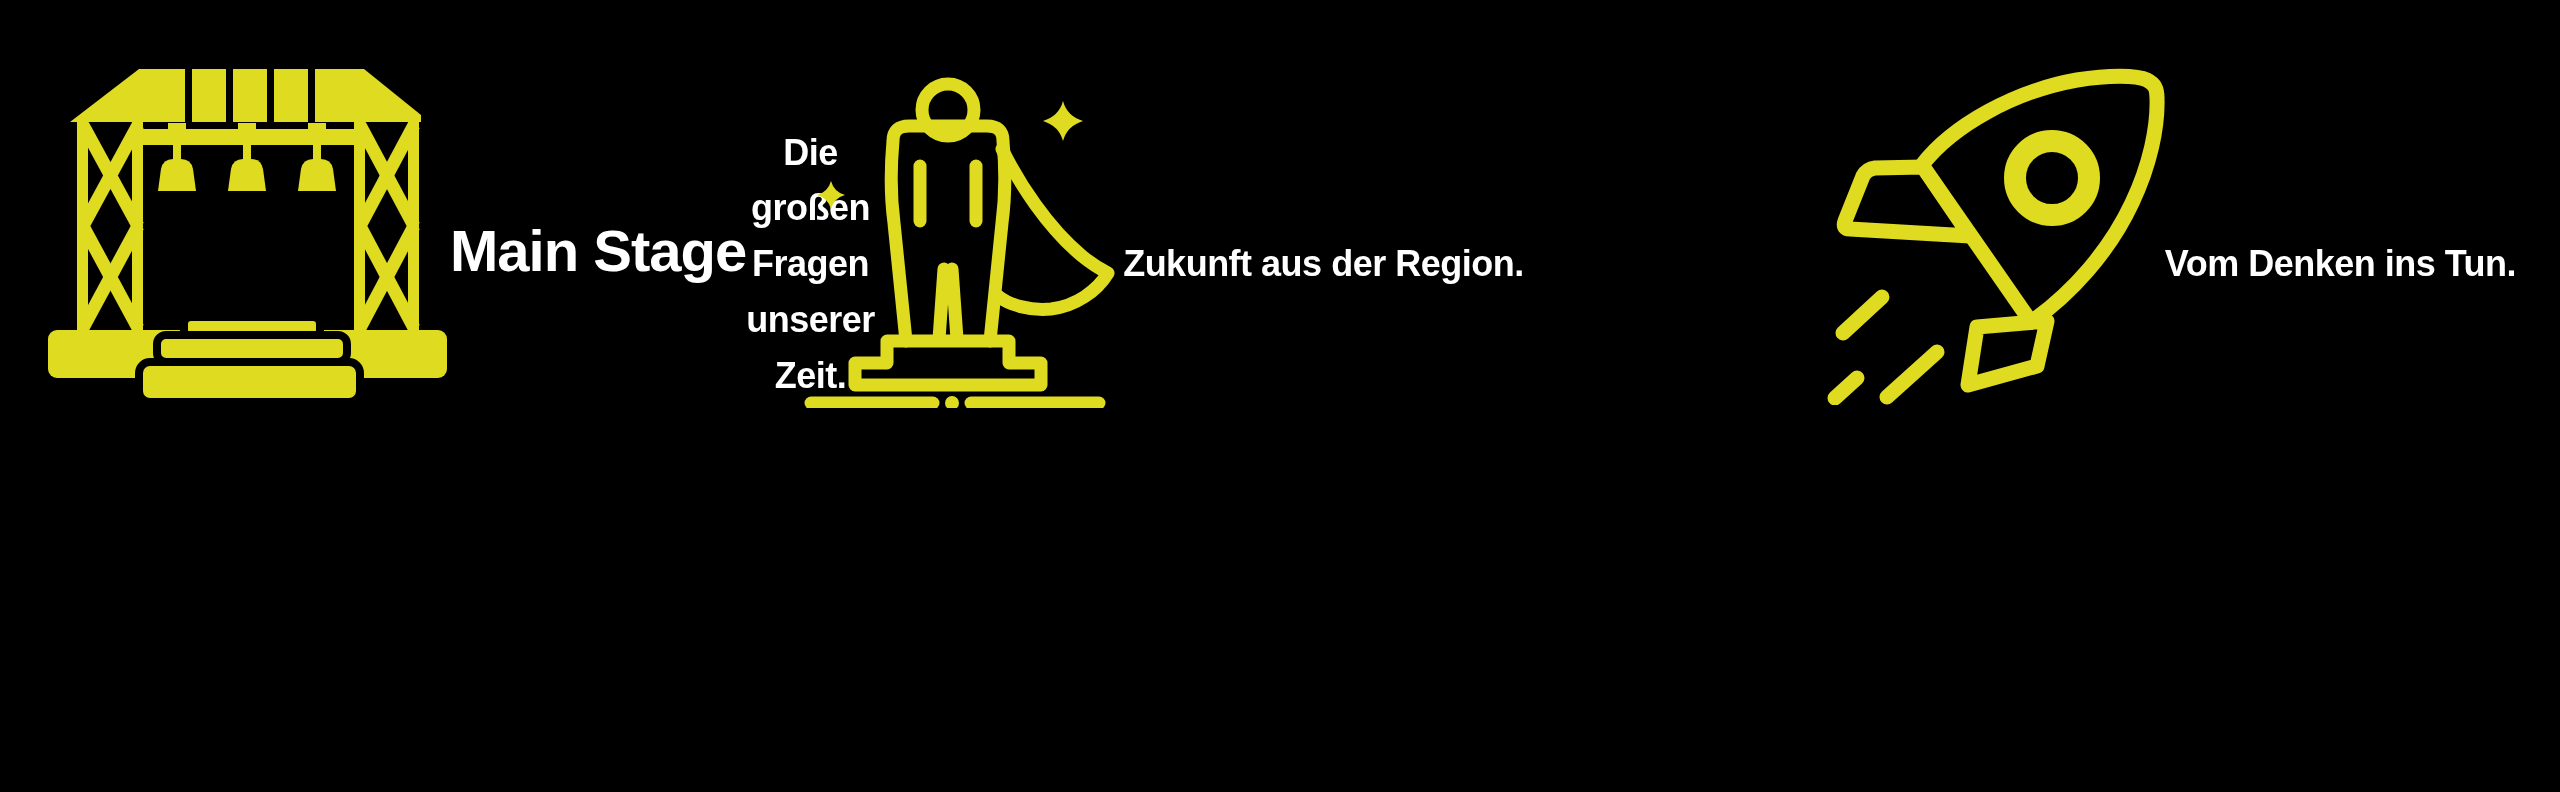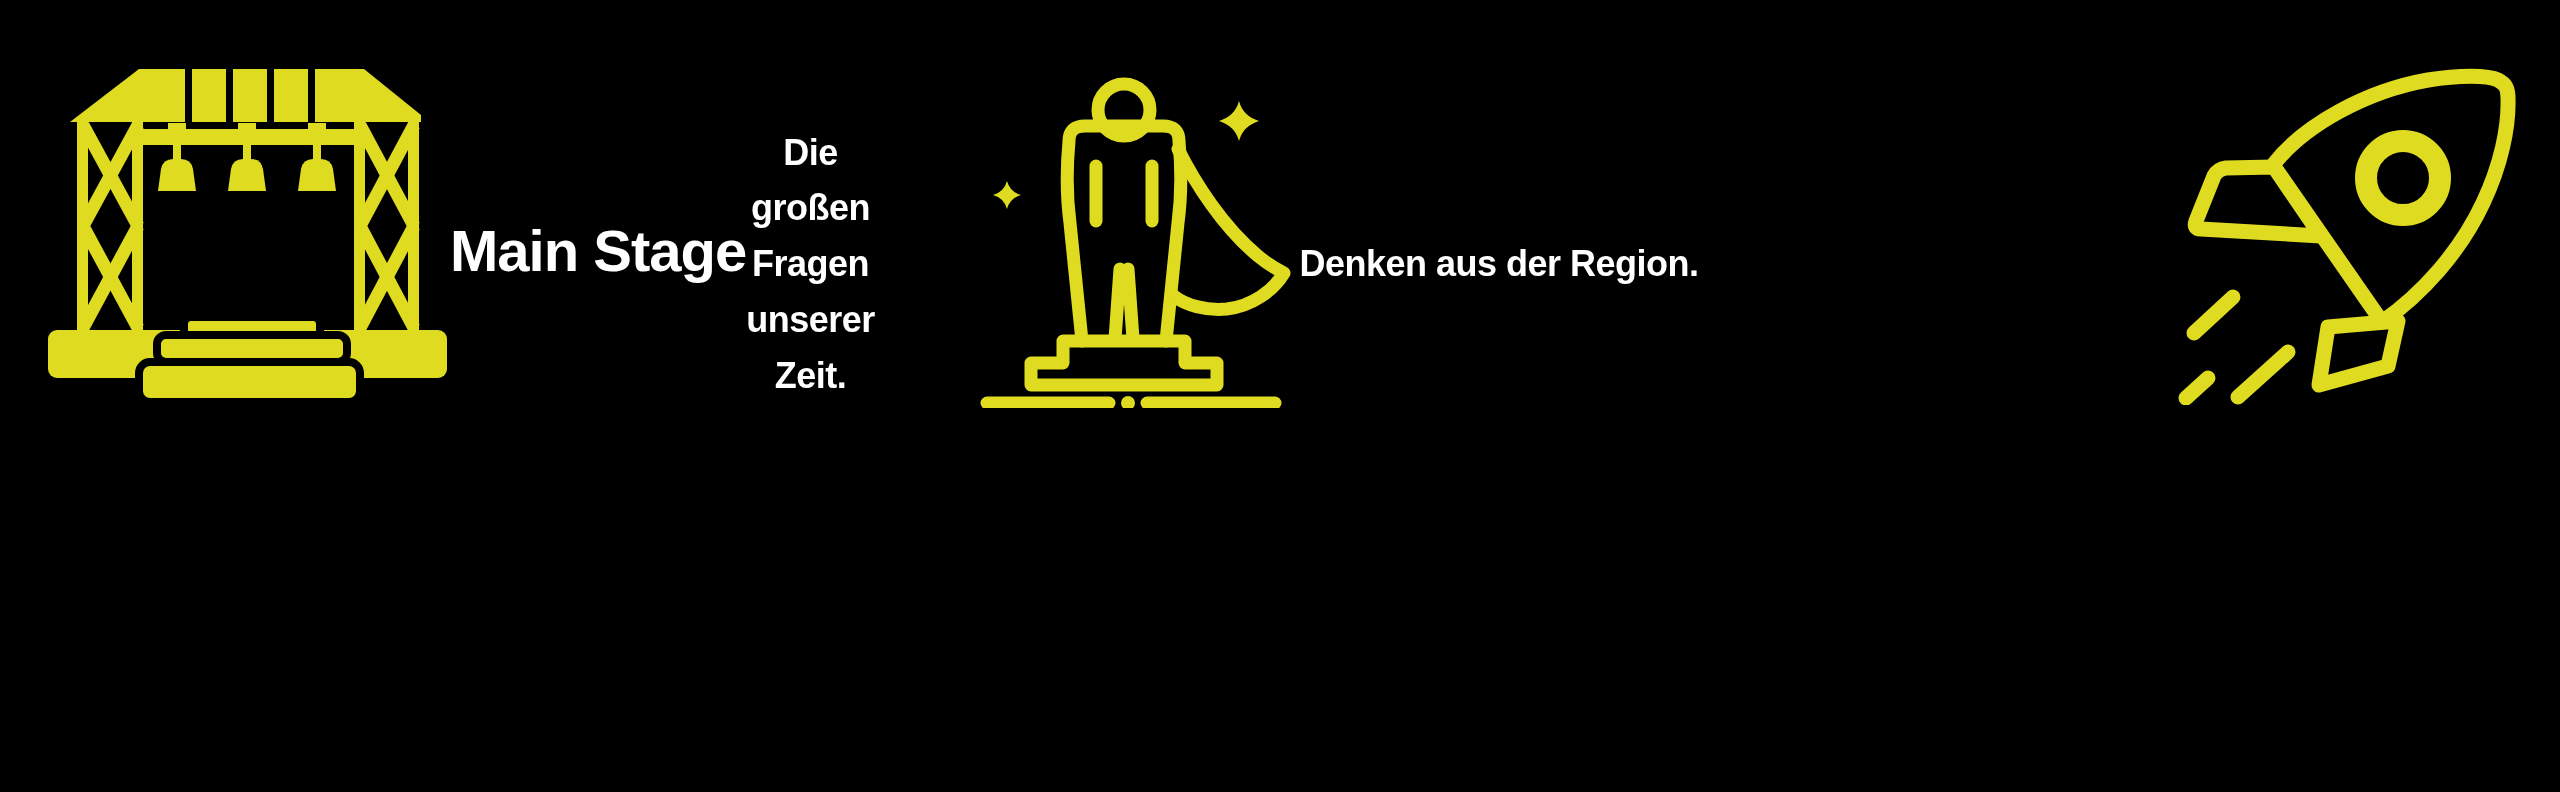--- a/index.html
+++ b/index.html
@@ -137,21 +137,21 @@
 
           <path d="M18,340 L140,340"></path>
           <path d="M178,340 L306,340"></path>
         </g>
         <circle class="fl" cx="159" cy="340" r="7"></circle>
 
         <path class="fl" d="M38,118 Q41,129 52,132 Q41,135 38,146 Q35,135 24,132 Q35,129 38,118 Z"></path>
         <path class="fl" d="M270,38 Q274,53 290,58 Q274,63 270,78 Q266,63 250,58 Q266,53 270,38 Z"></path>
       </svg>
     </div>
-    <div class="feature-subtitle">Denken aus der Region.</div>
+    <div class="feature-subtitle">Zukunft aus der Region.</div>
   </div>
 
   <div class="column">
     <div class="icon-box">
       <svg width="340" height="340" viewBox="0 0 340 340" aria-hidden="true">
         <g class="ln" stroke-width="15">
 
           <path d="M97,100 C128,60 190,26 252,15 C283,10 312,10 322,15 C330,19 332,24 332,33 C333,62 325,100 307,138 C284,187 246,229 206,257 Z"></path>
 
           <path d="M98,102 L50,103 Q42,104 38,111 L20,156 Q17,164 25,164 L145,171 Z"></path>
@@ -159,16 +159,17 @@
           <path d="M152,262 L143,320 L212,301 L222,256 Z"></path>
 
           <path d="M18,268 L57,232"></path>
           <path d="M62,332 L112,287"></path>
           <path d="M10,333 L32,313"></path>
         </g>
 
         <circle class="ln" cx="227" cy="113" r="37" stroke-width="22"></circle>
       </svg>
     </div>
+    <div class="feature-subtitle">Vom Denken ins Tun.</div>
   </div>
 
 
 </div>
 
 </body></html>

